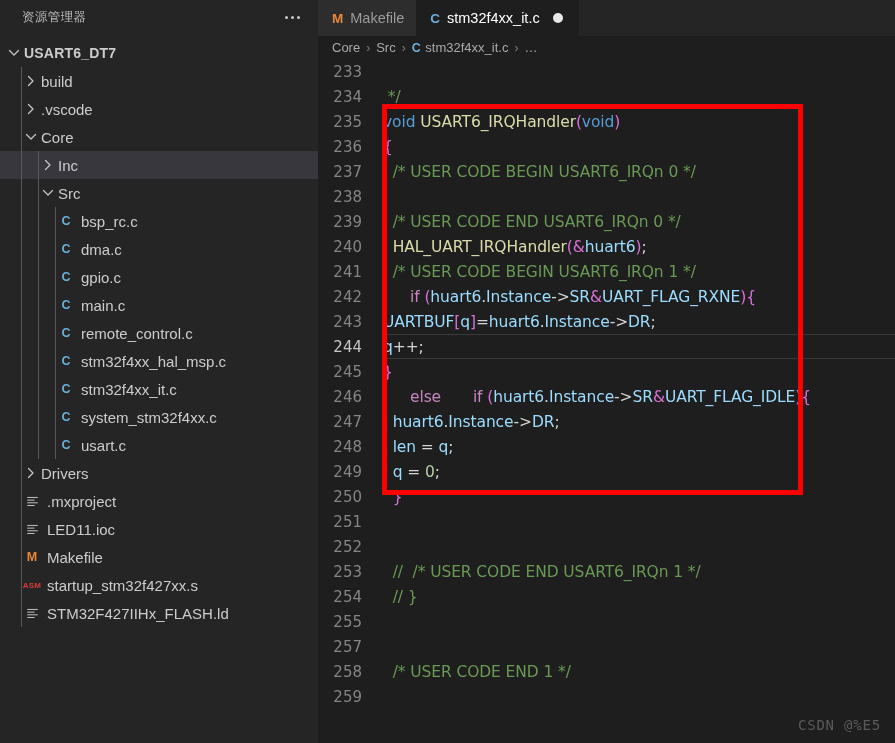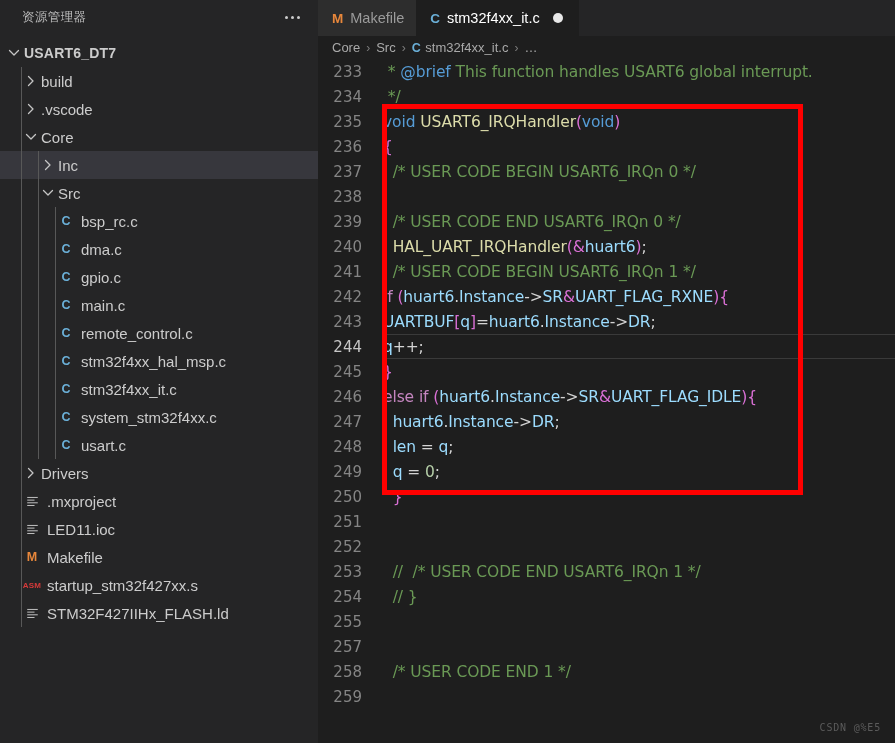--- a/index.html
+++ b/index.html
@@ -227,41 +227,41 @@
     position: absolute;
     top: 0; bottom: 0;
     width: 1px;
     background: #545454;
   }
 
   
   .t-cmt  { color: #6a9955; }
   .t-tag  { color: #569cd6; }
   .t-kw   { color: #569cd6; }
-  .t-ctl  { color: #c586c0; }
+  .t-ctl  { color: #c586c0; margin-left: 27px; }
   .t-fn   { color: #dcdcaa; }
   .t-typ  { color: #4ec9b0; }
   .t-var  { color: #9cdcfe; }
   .t-num  { color: #b5cea8; }
   .t-br1  { color: #da70d6; }
   .t-op   { color: #d4d4d4; }
 
   
   #redbox {
     position: absolute;
     border: 5px solid #ff0000;
     pointer-events: none;
     z-index: 30;
   }
 
   .watermark {
     position: absolute;
     right: 14px;
     bottom: 10px;
-    font-size: 10px;
+    font-size: 14px;
     color: #5b5b5b;
     letter-spacing: .8px;
     font-family: "DejaVu Sans Mono", monospace;
     z-index: 25;
   }
 </style>
 </head>
 <body>
 
 <div id="app">
@@ -485,21 +485,21 @@
         <span class="bc-item">Core</span>
         <span class="bc-sep">›</span>
         <span class="bc-item">Src</span>
         <span class="bc-sep">›</span>
         <span class="bc-item"><span class="bc-ic">C</span> stm32f4xx_it.c</span>
         <span class="bc-sep">›</span>
         <span class="bc-item">…</span>
       </div>
 
     <div class="codearea" id="codearea">
-        <div class="codeline"><span class="lnum">233</span><span class="ctext"><span class="t-cmt"> * </span><span class="t-tag">@brief</span><span class="t-cmt"> This function handles USART6 global interrupt.</span></span></div>
+        <div class="codeline"><span class="lnum">233</span></div>
         <div class="codeline"><span class="lnum">234</span><span class="ctext"><span class="t-cmt"> */</span></span></div>
         <div class="codeline"><span class="lnum">235</span><span class="ctext"><span class="t-kw">void</span> <span class="t-fn">USART6_IRQHandler</span><span class="t-br1">(</span><span class="t-kw">void</span><span class="t-br1">)</span></span></div>
         <div class="codeline"><span class="lnum">236</span><span class="ctext"><span class="t-br1">{</span></span></div>
         <div class="codeline"><span class="lnum">237</span><span class="ctext"><span class="t-cmt">  /* USER CODE BEGIN USART6_IRQn 0 */</span></span><span class="ig" style="left: 66px;"></span></div>
         <div class="codeline"><span class="lnum">238</span><span class="ig" style="left: 66px;"></span></div>
         <div class="codeline"><span class="lnum">239</span><span class="ctext"><span class="t-cmt">  /* USER CODE END USART6_IRQn 0 */</span></span><span class="ig" style="left: 66px;"></span></div>
         <div class="codeline"><span class="lnum">240</span><span class="ctext">  <span class="t-fn">HAL_UART_IRQHandler</span><span class="t-br1">(</span><span class="t-br1">&amp;</span><span class="t-var">huart6</span><span class="t-br1">)</span><span class="t-op">;</span></span><span class="ig" style="left: 66px;"></span></div>
         <div class="codeline"><span class="lnum">241</span><span class="ctext"><span class="t-cmt">  /* USER CODE BEGIN USART6_IRQn 1 */</span></span><span class="ig" style="left: 66px;"></span></div>
         <div class="codeline"><span class="lnum">242</span><span class="ctext"><span class="t-ctl">if</span> <span class="t-br1">(</span><span class="t-var">huart6</span><span class="t-op">.</span><span class="t-var">Instance</span><span class="t-op">-&gt;</span><span class="t-var">SR</span><span class="t-br1">&amp;</span><span class="t-var">UART_FLAG_RXNE</span><span class="t-br1">)</span><span class="t-br1">{</span></span></div>
         <div class="codeline"><span class="lnum">243</span><span class="ctext"><span class="t-var">UARTBUF</span><span class="t-br1">[</span><span class="t-var">q</span><span class="t-br1">]</span><span class="t-op">=</span><span class="t-var">huart6</span><span class="t-op">.</span><span class="t-var">Instance</span><span class="t-op">-&gt;</span><span class="t-var">DR</span><span class="t-op">;</span></span></div>

